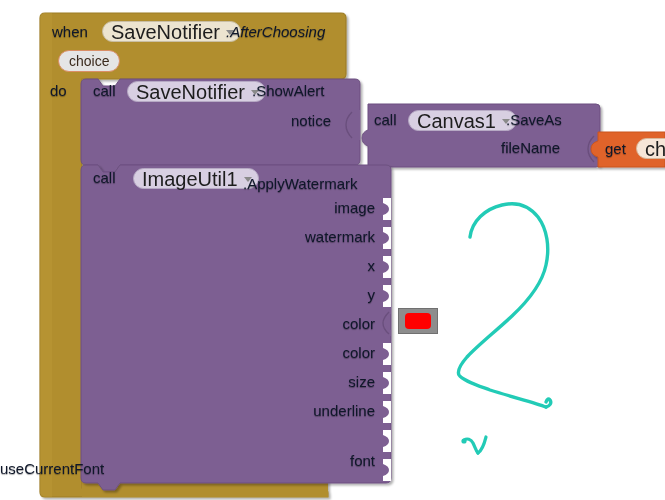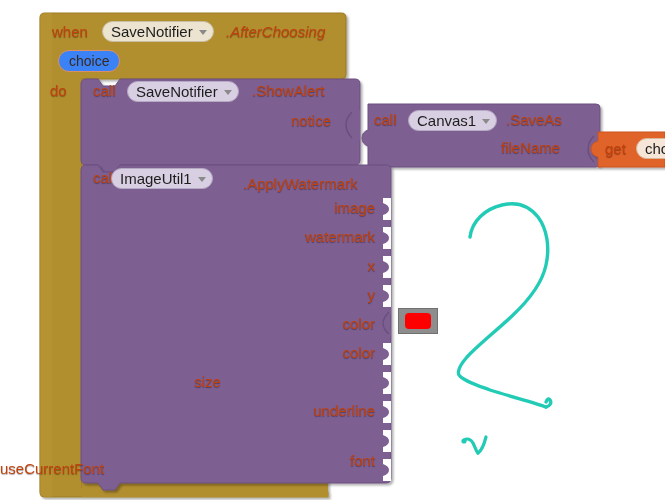--- a/index.html
+++ b/index.html
@@ -18,41 +18,41 @@
   #canvas {
     position: absolute;
     left: 0; top: 0;
     width: 665px;
     height: 500px;
   }
 
   
   .blk-text {
     position: absolute;
-    color: #c2410c;
+    color: #0f172a;
     font-size: 15px;
     line-height: 1;
     white-space: nowrap;
     text-shadow: 0 1px 1px rgba(0,0,0,0.35);
   }
 
   
   .field {
     position: absolute;
     display: flex;
     align-items: center;
     gap: 6px;
     height: 21px;
     padding: 0 6px 0 8px;
     border-radius: 11px;
     box-sizing: border-box;
     white-space: nowrap;
   }
   .field .fname {
-    font-size: 15px;
+    font-size: 20px;
     line-height: 1;
     color: #1d1d1d;
   }
   .field .caret {
     width: 0; height: 0;
     border-left: 4px solid transparent;
     border-right: 4px solid transparent;
     border-top: 5px solid #8a8a8a;
     margin-top: 1px;
   }
@@ -71,21 +71,21 @@
 
   
   .param-pill {
     position: absolute;
     height: 22px;
     display: flex;
     align-items: center;
     justify-content: center;
     padding: 0 10px;
     border-radius: 11px;
-    background: #3b82f6;
+    background: #e5e5e5;
     border: 1px solid #d98e66;
     box-sizing: border-box;
   }
   .param-pill span {
     font-size: 14px;
     color: #3a2a1d;
     line-height: 1;
   }
 
   
@@ -289,34 +289,34 @@
   <div class="blk-text" style="left:501px; top:140px;">fileName</div>
 
   <div class="blk-text" style="left:605px; top:141px;">get</div>
 
   <div class="field orange" style="left:636px; top:138px;">
     <span class="fname">cho</span>
   </div>
 
   <div class="blk-text" style="left:93px; top:170px;">call</div>
 
-  <div class="field purple" style="left:111px; top:168px;">
+  <div class="field purple" style="left:133px; top:168px;">
     <span class="fname">ImageUtil1</span>
     <span class="caret"></span>
   </div>
 
   <div class="blk-text" style="left:243px; top:176px;">.ApplyWatermark</div>
 
   <div class="blk-text" style="left:0; top:229px; width:375px; text-align:right;">watermark</div>
   <div class="blk-text" style="left:0; top:200px; width:375px; text-align:right;">image</div>
   <div class="blk-text" style="left:0; top:258px; width:375px; text-align:right;">x</div>
   <div class="blk-text" style="left:0; top:287px; width:375px; text-align:right;">y</div>
   <div class="blk-text" style="left:0; top:316px; width:375px; text-align:right;">color</div>
   <div class="blk-text" style="left:0; top:345px; width:375px; text-align:right;">color</div>
-  <div class="blk-text" style="left:0; top:374px; width:375px; text-align:center;padding-left:20px;">size</div>
+  <div class="blk-text" style="left:0; top:374px; width:375px; text-align:right;">size</div>
   <div class="blk-text" style="left:0; top:403px; width:375px; text-align:right;">underline</div>
   <div class="blk-text" style="left:0; top:432px; width:375px; text-align:right;margin-top:21px;">font</div>
   <div class="blk-text" style="left:0; top:461px; width:375px; ">useCurrentFont</div>
 
   <div class="color-swatch" style="left:398px; top:308px;">
     <div class="chip" id="color-chip" style="background: rgb(255, 0, 0);"></div>
   </div>
 
   <svg id="sketch" viewBox="0 0 160 280">
     <g fill="none" stroke="#22cbb6" stroke-width="3.4" stroke-linecap="round" stroke-linejoin="round">

